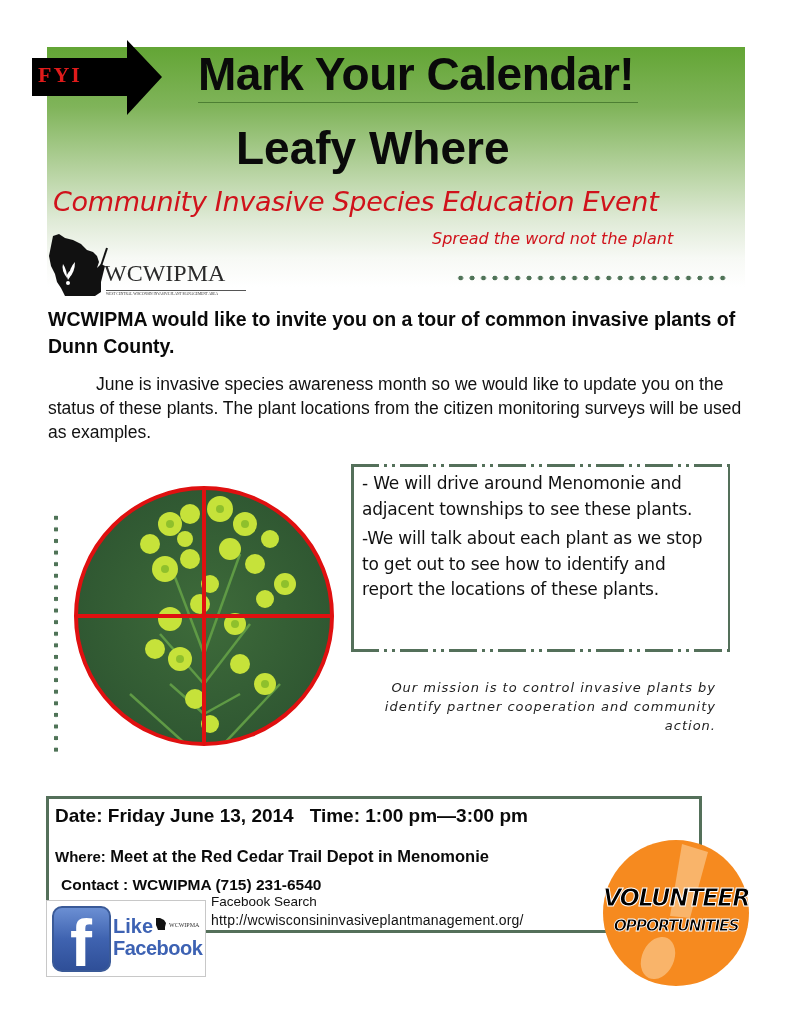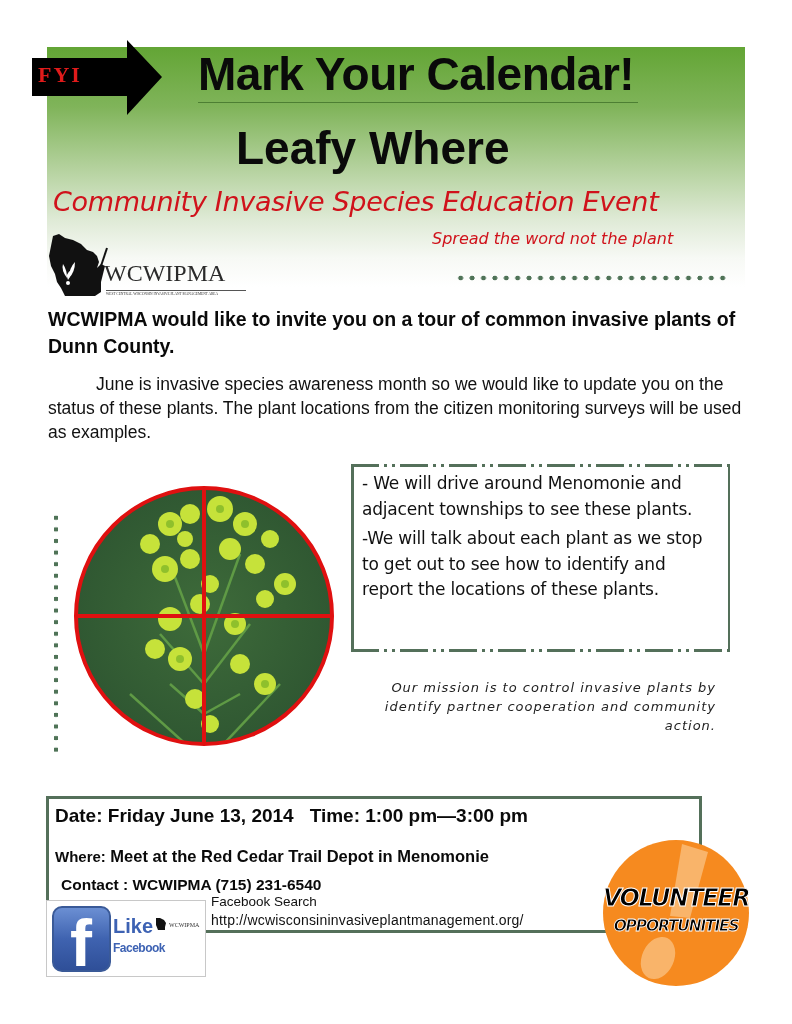--- a/index.html
+++ b/index.html
@@ -118,21 +118,21 @@
     .fb-f {
       position: absolute; left: 16px; top: 2px; font-family: "Liberation Sans", sans-serif;
       font-weight: bold; font-size: 66px; color: #fff; line-height: 66px;
     }
     .fb-like {
       position: absolute; left: 66px; top: 14px; font-family: "Liberation Sans", sans-serif;
       font-weight: bold; font-size: 20px; color: #3d62b3; line-height: 22px;
     }
     .fb-word {
       position: absolute; left: 66px; top: 36px; font-family: "Liberation Sans", sans-serif;
-      font-weight: bold; font-size: 12px; color: #3d62b3; line-height: 22px; letter-spacing: -0.5px;
+      font-weight: bold; font-size: 20px; color: #3d62b3; line-height: 22px; letter-spacing: -0.5px;
     }
     .fb-mini-logo { position: absolute; left: 108px; top: 16px; width: 12px; height: 14px; }
     .fb-mini-text {
       position: absolute; left: 122px; top: 21px; font-family: "Liberation Serif", serif;
       font-size: 6px; color: #333;
     }
 
     .fb-info { position: absolute; left: 211px; top: 893px; font-family: "Liberation Sans", sans-serif; color: #111; }
     .fb-info .line1 { font-size: 13.5px; line-height: 18px; }
     .fb-info .line2 { font-size: 12.5px; line-height: 18px; margin-top: 8px; }

